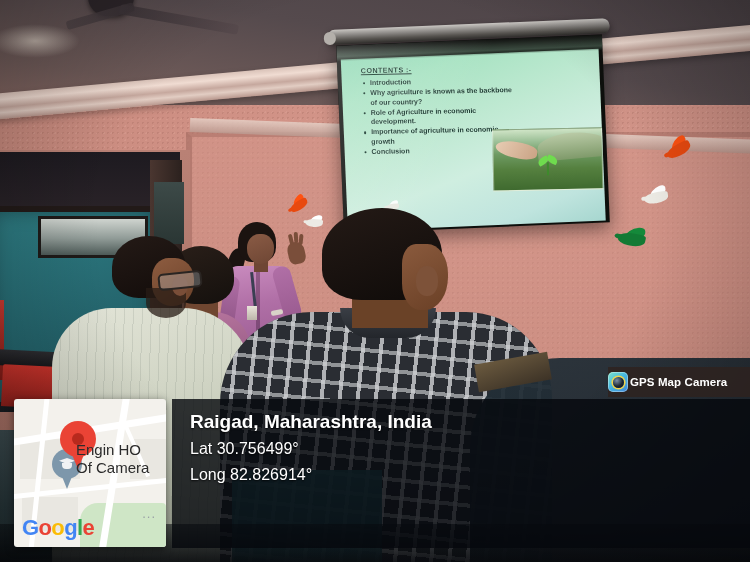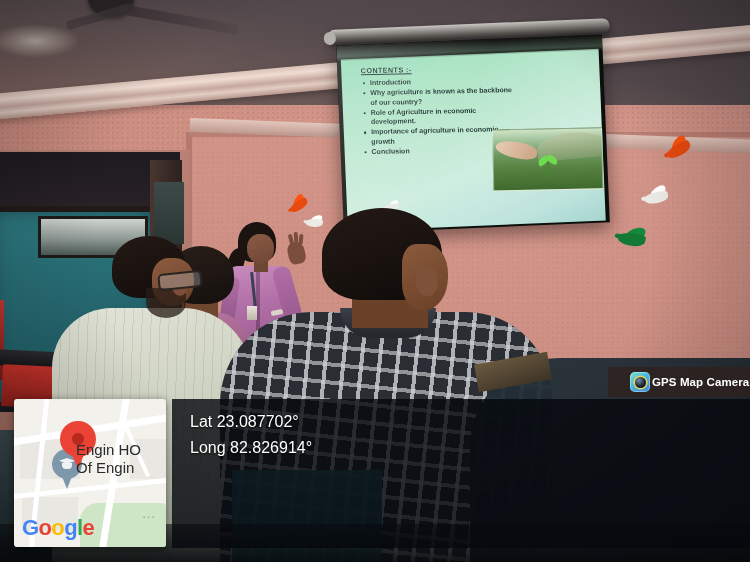--- a/index.html
+++ b/index.html
@@ -430,21 +430,21 @@
     position:absolute;inset:0;
     background:radial-gradient(ellipse at 50% 42%,rgba(0,0,0,0) 52%,rgba(0,0,0,.34) 100%);
     pointer-events:none;
   }
 
   
   #gps-badge{
     position:absolute;left:608px;top:367px;width:142px;height:30px;
     background:rgba(46,34,30,.80);
     display:flex;align-items:center;gap:2px;
-    padding-left:22px;box-sizing:border-box;
+    padding-left:0;box-sizing:border-box;
   }
   #gps-badge .app-icon{
     width:20px;height:20px;border-radius:5px;flex:0 0 auto;
     background:linear-gradient(140deg,#7fe3c8 0%,#46b8e0 45%,#3f86d6 100%);
     display:flex;align-items:center;justify-content:center;
     box-shadow:0 0 0 1px rgba(255,255,255,.35) inset;
   }
   #gps-badge .app-icon .lens{
     width:11px;height:11px;border-radius:50%;
     background:radial-gradient(circle at 35% 32%,#7a8fa8 0%,#1d2733 55%,#0b1018 100%);
@@ -730,26 +730,27 @@
         <div class="cap2"></div>
     </div>
     <div class="pin">
       <div class="head"></div>
         <div class="tip"></div>
         <div class="dot"></div>
     </div>
 
     <div class="poi-label">
       <div>Engin HO</div>
-      <div>Of Engin</div>
+      <div>Of Camera</div>
     </div>
 
     <div class="dots">...</div>
 
     <div class="glogo"><span class="c1">G</span><span class="c2">o</span><span class="c3">o</span><span class="c4">g</span><span class="c5">l</span><span class="c6">e</span></div>
   </div>
 
   <div id="gps-text">
-    <div class="line l-coord">Lat 23.087702°</div>
+    <div class="line l-city">Raigad, Maharashtra, India</div>
+    <div class="line l-coord">Lat 30.756499°</div>
     <div class="line l-coord">Long 82.826914°</div>
   </div>
 
 </div>
 
 </body></html>

